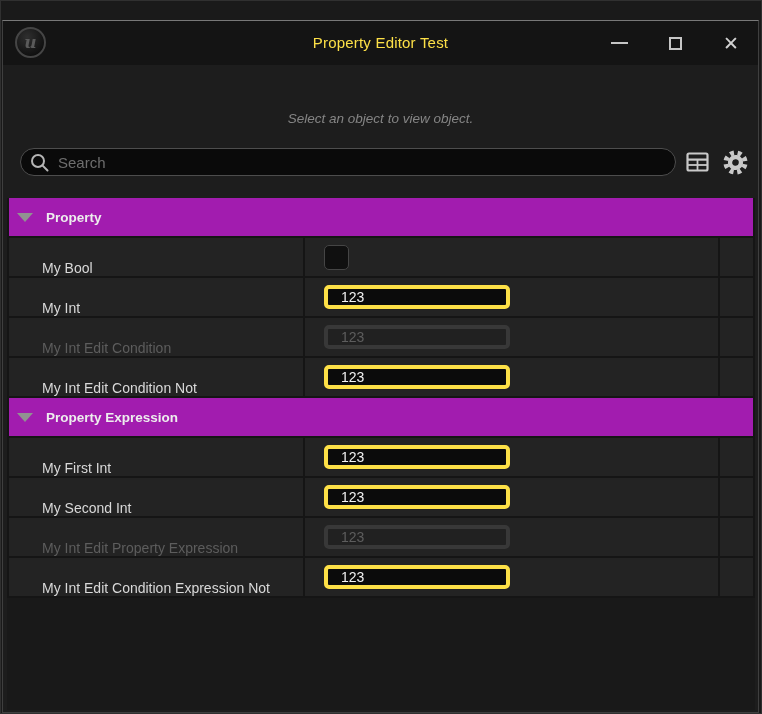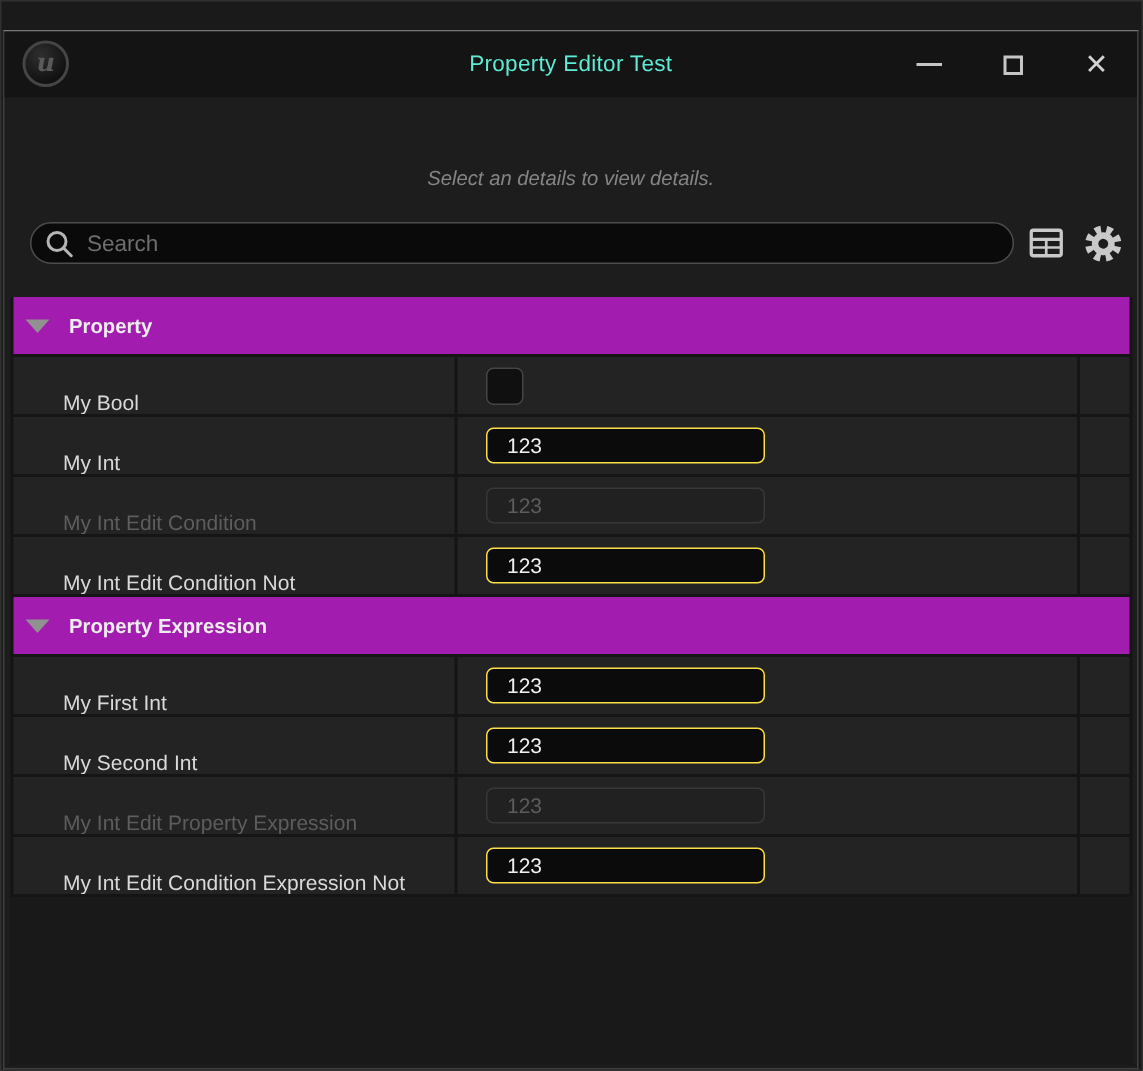--- a/index.html
+++ b/index.html
@@ -25,21 +25,21 @@
     background:radial-gradient(circle at 38% 30%, #2f2f2f 0%, #181818 55%, #060606 100%);
     display:flex;align-items:center;justify-content:center;
   }
   .logo span{
     font-family:"DejaVu Serif","Liberation Serif",serif;
     font-style:italic;font-weight:bold;font-size:17px;color:#5a5a5a;
     transform:translateY(-1px);
   }
   .title{
     position:absolute;left:0;top:0;width:100%;height:44px;line-height:44px;
-    text-align:center;font-size:15px;color:#5eead4;letter-spacing:.2px;
+    text-align:center;font-size:15px;color:#fde047;letter-spacing:.2px;
   }
   .win-controls{
     position:absolute;right:12px;top:0;height:44px;
     display:flex;align-items:center;gap:26px;
   }
   .win-btn{width:30px;height:30px;display:flex;align-items:center;justify-content:center;cursor:pointer;}
   .minimize-bar{width:17px;height:2px;background:#c6c6c6;}
   .maximize-box{width:13px;height:13px;border:2px solid #c6c6c6;box-sizing:border-box;}
   .close-glyph{font-size:19px;color:#d2d2d2;line-height:1;}
 
@@ -82,21 +82,21 @@
   .prop-row{
     height:38px;min-height:38px;margin:0 2px 2px 2px;background:#151515;
     display:grid;grid-template-columns:294px 1fr 33px;column-gap:2px;
   }
   .cell{background:#232323;}
   .name-cell{display:flex;align-items:flex-end;padding-left:33px;font-size:14px;color:#d9d9d9;white-space:nowrap;overflow:hidden;}
   .name-cell.disabled{color:#5d5d5d;}
   .value-cell{display:flex;align-items:center;padding-left:19px;}
   .int-input{
     width:186px;height:24px;box-sizing:border-box;
-    background:#0b0b0b;border:1px solid #fde047;border-radius:5px;
+    background:#0b0b0b;border:4px solid #fde047;border-radius:5px;
     color:#f1f1f1;font-size:14px;padding:0 6px 0 13px;font-family:inherit;outline:none;
   }
   .int-input:disabled{background:#212121;border-color:#383838;color:#5d5d5d;}
   .checkbox{width:25px;height:25px;box-sizing:border-box;background:#101010;border:1px solid #454545;border-radius:5px;cursor:pointer;}
   .filler{flex:1;background:#191919;}
 </style>
 </head>
 <body>
 
 <div class="frame-edge"></div>
@@ -114,21 +114,21 @@
       </div>
       <div class="win-btn">
         <div class="maximize-box"></div>
       </div>
       <div class="win-btn">
         <div class="close-glyph">✕</div>
       </div>
     </div>
   </div>
 
-  <div class="empty-msg">Select an details to view details.</div>
+  <div class="empty-msg">Select an object to view object.</div>
 
   <div class="search-row">
     <div class="search-pill">
       <svg width="19" height="19" viewBox="0 0 19 19">
         <circle cx="8" cy="8" r="6" fill="none" stroke="#b5b5b5" stroke-width="2"></circle>
         <line x1="12.4" y1="12.4" x2="17.5" y2="17.5" stroke="#b5b5b5" stroke-width="2" stroke-linecap="round"></line>
       </svg>
       <input class="search-input" type="text" placeholder="Search" style="">
     </div>
     <div class="icon-btn">

